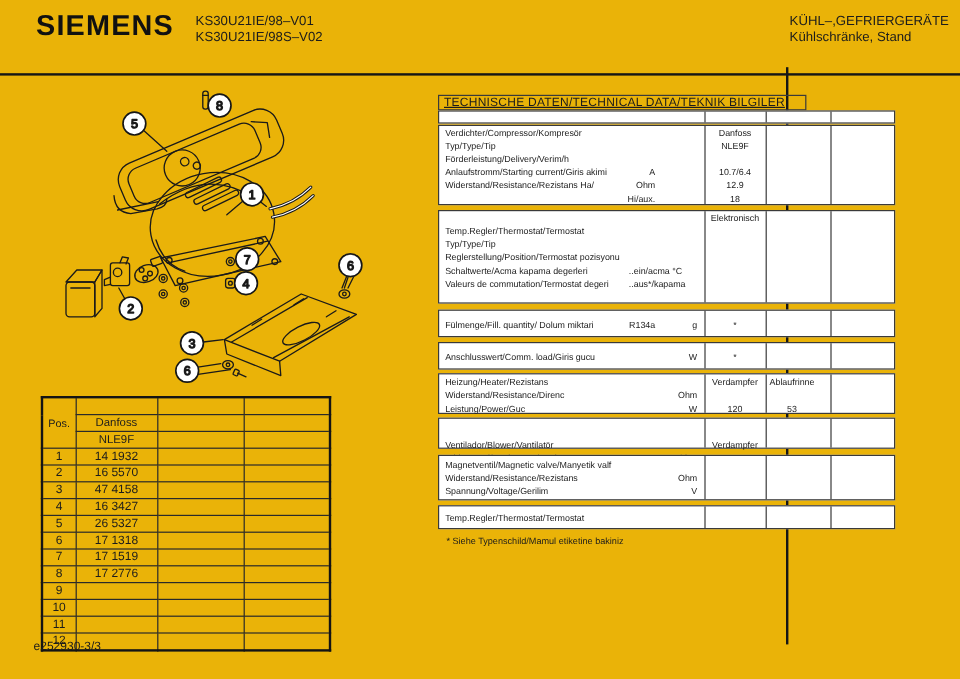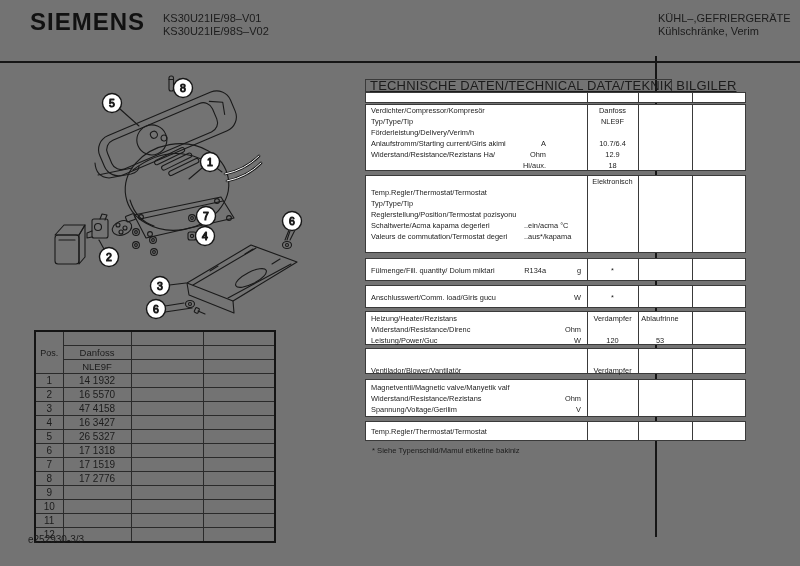--- a/index.html
+++ b/index.html
@@ -1,16 +1,16 @@
 <!DOCTYPE html>
 <html><head>
 <meta charset="utf-8">
 <style>
   html,body{margin:0;padding:0;background:#fff;}
-  .page{position:relative;width:800px;height:566px;background:#737373;overflow:hidden;
+  .page{position:relative;width:800px;height:566px;background:#eab308;overflow:hidden;
         font-family:"Liberation Sans", sans-serif;color:#1c1c1c;}
   
   .brand{position:absolute;left:30px;top:8px;font-size:24px;font-weight:bold;letter-spacing:1px;color:#111;}
   .models{position:absolute;left:163px;top:12px;font-size:11px;line-height:13px;}
   .category{position:absolute;left:658px;top:12px;font-size:11px;line-height:13px;}
   .rule-top{position:absolute;left:0;top:61px;width:800px;height:2px;background:#161616;}
   .rule-vert{position:absolute;left:655px;top:56px;width:2px;height:481px;background:#161616;}
   .doccode{position:absolute;left:28px;top:534px;font-size:10px;}
   
   .diagram{position:absolute;left:40px;top:68px;}
@@ -19,21 +19,21 @@
   .callout text{fill:#161616;font-size:10.5px;font-family:"Liberation Sans",sans-serif;text-anchor:middle;}
   
   .parts{position:absolute;left:34px;top:330px;border-collapse:collapse;table-layout:fixed;
          border:2px solid #141414;}
   .parts td{border:1px solid #2a2a2a;font-size:10px;text-align:center;padding:0;height:13px;
             overflow:hidden;white-space:nowrap;}
   .parts td.posh{font-size:9px;}
   .parts td.bh{font-size:9.5px;height:12px;}
   
   .ttlbox{position:absolute;left:365px;top:79px;width:307px;height:13px;border:1px solid #3a3a3a;
-          box-sizing:border-box;font-size:13px;letter-spacing:.2px;line-height:11px;white-space:nowrap;}
+          box-sizing:border-box;font-size:10px;letter-spacing:.2px;line-height:11px;white-space:nowrap;}
   .ttlbox span{text-decoration:underline;padding-left:4px;}
   .sec{position:absolute;left:365px;width:381px;border:1px solid #3a3a3a;background:#fff;box-sizing:border-box;}
   .sec .vd{position:absolute;top:0;bottom:0;width:1px;background:#3a3a3a;}
   .v1{left:221px}.v2{left:272px}.v3{left:326px}
   .tr{position:relative;height:11px;line-height:11px;font-size:7.4px;white-space:nowrap;padding-left:5px;}
   .tr .md{position:absolute;left:120px;width:60px;text-align:right;}
   .tr .un{position:absolute;left:150px;width:65px;text-align:right;}
   .tr .nt{position:absolute;left:158px;}
   .tr .c1{position:absolute;left:221px;width:51px;text-align:center;}
   .tr .c2{position:absolute;left:267px;width:54px;text-align:center;}
@@ -44,21 +44,21 @@
 
 <div class="page">
 
   <div class="brand">SIEMENS</div>
   <div class="models">
     <div>KS30U21IE/98–V01</div>
     <div>KS30U21IE/98S–V02</div>
   </div>
   <div class="category">
     <div>KÜHL–,GEFRIERGERÄTE</div>
-    <div>Kühlschränke, Verim</div>
+    <div>Kühlschränke, Stand</div>
   </div>
   <div class="rule-top"></div>
   <div class="rule-vert"></div>
 
   <svg class="diagram" width="320" height="262" viewBox="0 0 320 262" fill="none" stroke="#1a1a1a" stroke-width="1.1" stroke-linecap="round" stroke-linejoin="round">
 
     <g>
       <rect x="129" y="8" width="4.5" height="15" rx="2"></rect>
       <line x1="129" y1="11.5" x2="133.5" y2="11.5"></line>
     </g>

